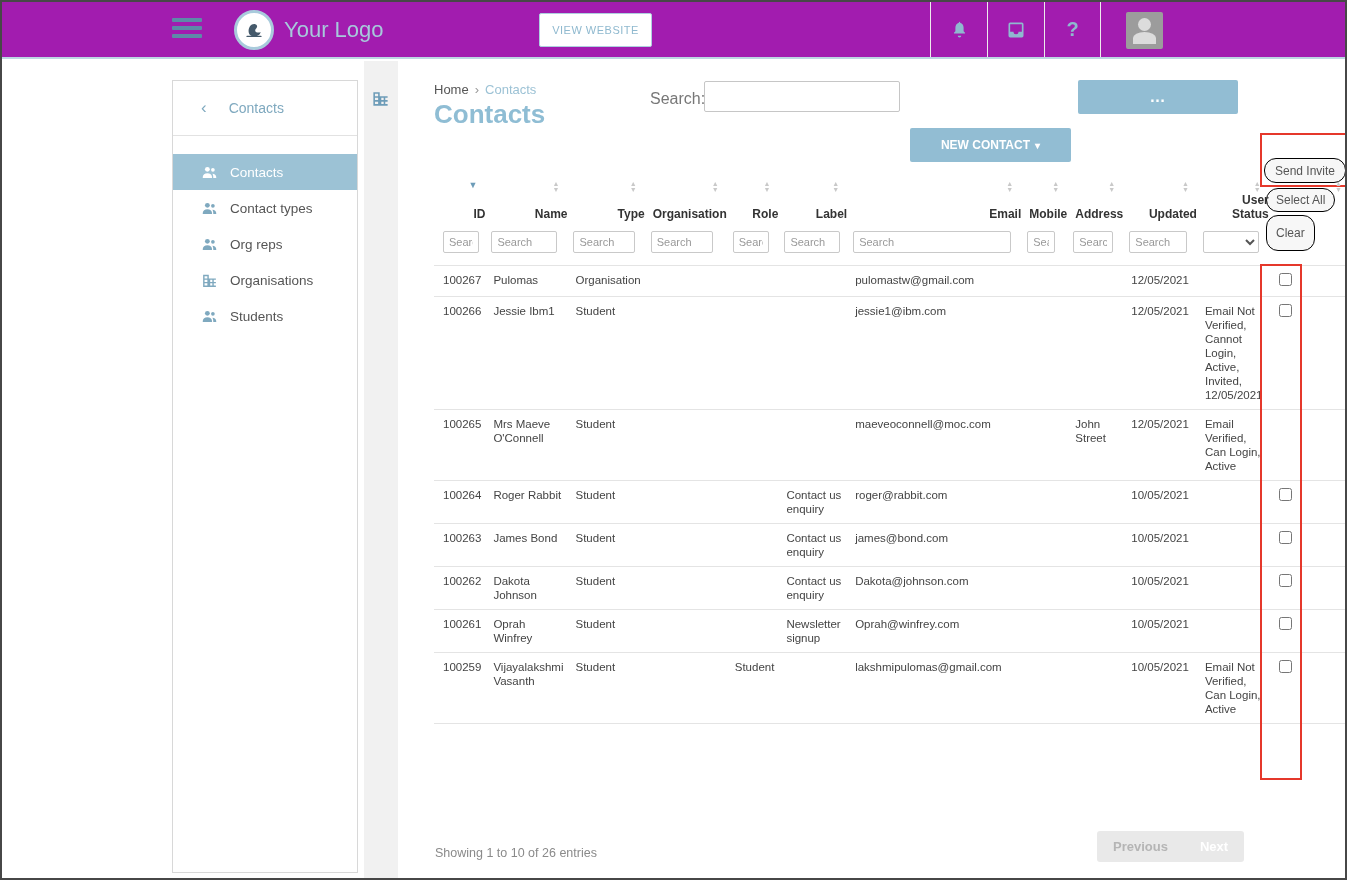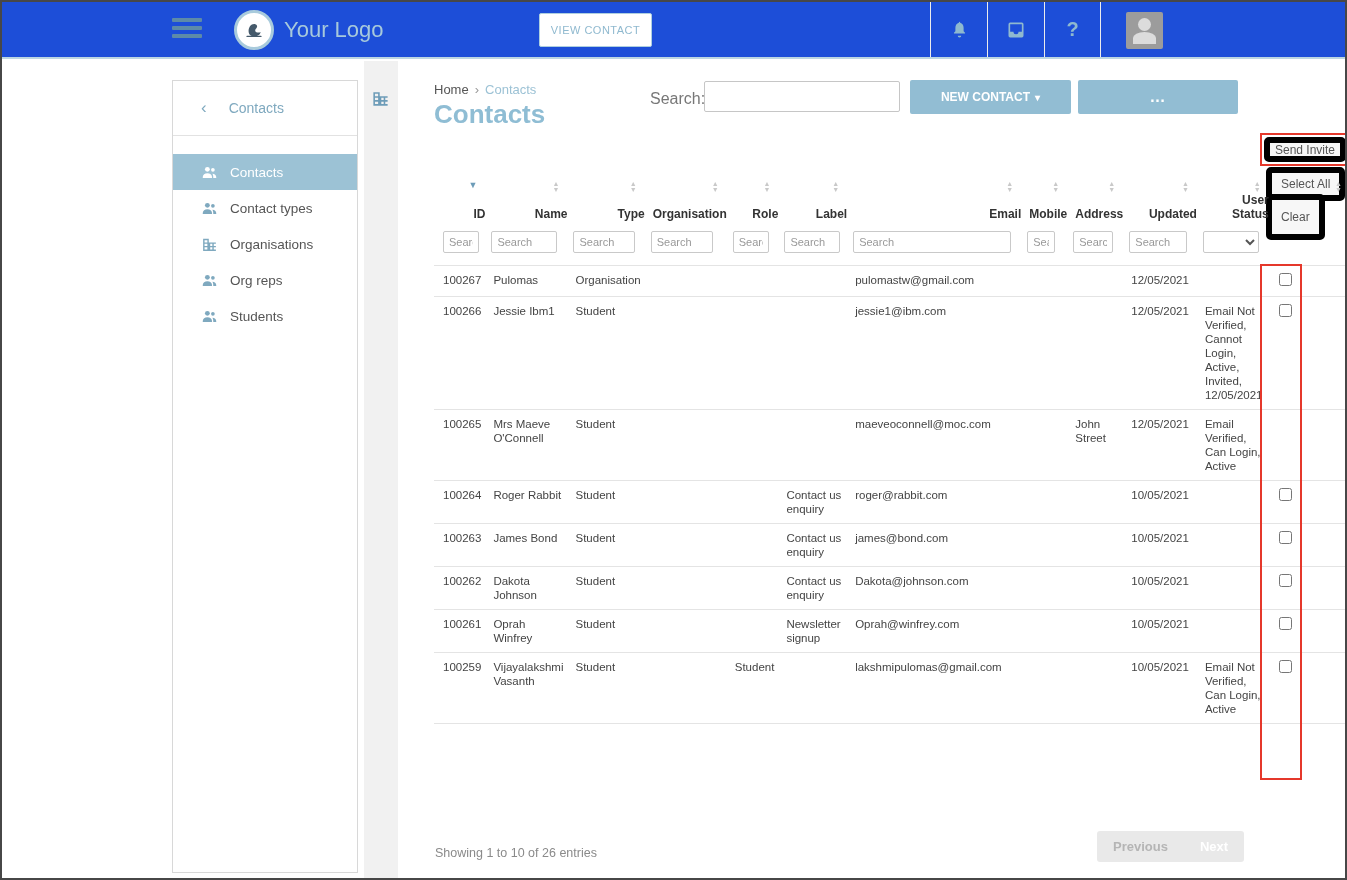--- a/index.html
+++ b/index.html
@@ -1,20 +1,20 @@
 <!DOCTYPE html>
 <html><head>
 <meta charset="utf-8">
 <style>
   * { box-sizing: border-box; margin: 0; padding: 0; }
   body { font-family: "Liberation Sans", sans-serif; background: #fff; }
   .screen { position: relative; width: 1347px; height: 880px; border: 2px solid #474747; background: #fff; overflow: hidden; }
 
   
-  .topbar { position: absolute; left: 0; top: 0; width: 100%; height: 57px; background: #1d4ed8; border-bottom: 2px solid #bcd6e2; z-index: 5; }
+  .topbar { position: absolute; left: 0; top: 0; width: 100%; height: 57px; background: #a21caf; border-bottom: 2px solid #bcd6e2; z-index: 5; }
   .hamburger { position: absolute; left: 170px; top: 16px; width: 30px; cursor: pointer; }
   .hamburger div { height: 4px; background: #5d8aa8; border-radius: 1px; margin-bottom: 4px; }
   .logo { position: absolute; left: 232px; top: 8px; display: flex; align-items: center; cursor: pointer; }
   .logo-circle { width: 40px; height: 40px; border-radius: 50%; border: 3px solid #a9cbdc; background: #fff; display: flex; align-items: center; justify-content: center; }
   .logo-text { margin-left: 10px; font-size: 22px; color: #a7c9db; }
   .view-website { position: absolute; left: 537px; top: 11px; width: 113px; height: 34px; background: #fff; border: 1px solid #aecfdf; border-radius: 2px; color: #8fb9cf; font-size: 11px; letter-spacing: .5px; cursor: pointer; font-family: inherit; }
   .topbar-icons { position: absolute; left: 928px; top: 0; height: 55px; display: flex; }
   .icon-cell { width: 57px; height: 55px; border-left: 1px solid #ececec; display: flex; align-items: center; justify-content: center; cursor: pointer; }
   .icon-cell:last-child { border-right: 1px solid #ececec; }
   .help-glyph { font-size: 20px; font-weight: bold; color: #8fb9cf; }
@@ -41,25 +41,25 @@
   .main { position: absolute; left: 432px; top: 74px; width: 920px; height: 800px; }
   .breadcrumb { padding-top: 6px; font-size: 13px; color: #555; }
   .bc-home { cursor: pointer; }
   .bc-sep { color: #999; margin: 0 6px; }
   .bc-cur { color: #9cc2d5; }
   .page-title { margin-top: 2px; font-size: 26px; font-weight: bold; color: #8fbdd4; }
 
   .search-label { position: absolute; left: 216px; top: 14px; font-size: 16px; color: #777; }
   .search-input { position: absolute; left: 270px; top: 5px; width: 196px; height: 31px; border: 1px solid #c6c6c6; border-radius: 2px; padding: 0 8px; font-size: 13px; font-family: inherit; }
   .btn-primary { position: absolute; top: 4px; height: 34px; background: #92bdd3; border: none; border-radius: 2px; color: #fff; font-weight: bold; font-size: 12px; cursor: pointer; font-family: inherit; }
-  .new-contact { left: 476px; width: 161px; }
+  .new-contact { left: 476px; width: 161px; margin-top: 48px; }
   .new-contact .caret { margin-left: 5px; font-size: 10px; }
   .more-btn { left: 644px; width: 160px; font-size: 16px; letter-spacing: 1px; line-height: 10px; }
 
-  .btn-plain { background: #f7f7f7; border: 6px solid #000000; border-radius: 5px; color: #555; font-size: 12px; cursor: pointer; font-family: inherit; }
+  .btn-plain { background: #f7f7f7; border: 1px solid #000000; border-radius: 12px; color: #555; font-size: 12px; cursor: pointer; font-family: inherit; margin-top: 21px; }
   .red-box { position: absolute; left: 826px; top: 57px; border: 2px solid #e5382b; padding: 2px; }
   .send-invite { width: 82px; height: 25px; }
   .select-all { position: absolute; left: 832px; top: 91px; padding: 4px 9px; }
   .clear-btn { position: absolute; left: 832px; top: 118px; padding: 10px 9px; }
 
   
   .table-area { position: absolute; left: 0; top: 96px; width: 920px; }
   .contacts-table { border-collapse: collapse; table-layout: fixed; }
   .sort-row td { height: 20px; text-align: right; padding-right: 12px; vertical-align: middle; }
   .sort-desc { font-size: 9px; color: #6d9cb8; cursor: pointer; }
@@ -97,21 +97,21 @@
       </div>
     <div class="logo">
       <span class="logo-circle">
         <svg width="26" height="26" viewBox="0 0 24 24">
             <path fill="#455a6b" d="M7 13c0-3.6 2.1-6.6 5.1-6.6 1.8 0 2.8 1 2.8 2.1 0 1.8-1.8 2.2-1.8 3.9 0 1.3 1.2 2 2.8 2 .9 0 1.7-.2 2.2-.5-.4 2.7-3.1 4.1-6.1 4.1S7 16 7 13z"></path>
             <rect x="5" y="17.2" width="14" height="1.3" rx=".6" fill="#455a6b"></rect>
           </svg>
       </span>
       <span class="logo-text">Your Logo</span>
     </div>
-    <button class="view-website">VIEW CONTACT</button>
+    <button class="view-website">VIEW WEBSITE</button>
     <div class="topbar-icons">
       <div class="icon-cell">
         <svg width="19" height="19" viewBox="0 0 24 24" fill="#8fb9cf">
             <path d="M12 22a2.2 2.2 0 0 0 2.2-2.2H9.8A2.2 2.2 0 0 0 12 22zm7-5v-1l-1.8-1.8V9.8c0-3-1.6-5.5-4.4-6.2V3a.8.8 0 1 0-1.6 0v.6C8.4 4.3 6.8 6.8 6.8 9.8v4.4L5 16v1z"></path>
           </svg>
       </div>
       <div class="icon-cell">
         <svg width="20" height="20" viewBox="0 0 24 24" fill="#8fb9cf">
             <path d="M19 3H5a2 2 0 0 0-2 2v14a2 2 0 0 0 2 2h14a2 2 0 0 0 2-2V5a2 2 0 0 0-2-2zm0 11h-4a3 3 0 0 1-6 0H5V5h14z"></path>
           </svg>
@@ -158,35 +158,35 @@
               <path d="M2.5 18.5c0-3.3 2.9-5.4 6.5-5.4s6.5 2.1 6.5 5.4v1.1H2.5z"></path>
               <circle cx="16.8" cy="8.2" r="2.6"></circle>
               <path d="M16.2 13.6c3 .2 5.3 2 5.3 4.9v1.1h-4.2v-1.1c0-1.9-.4-3.5-1.1-4.9z"></path>
             </svg>
           </span>
           <span>Contact types</span>
         </div>
         <div class="sidebar-item">
           <span class="s-icon">
             <svg viewBox="0 0 24 24" width="17" height="17" fill="currentColor">
-              <path d="M3 21V4h8v5h10v12H3zm2-2h4v-3H5v3zm0-5h4v-3H5v3zm0-5h4V6H5v3zm8 10h3v-3h-3v3zm0-5h3v-3h-3v3zm5 5h3v-3h-3v3zm0-5h3v-3h-3v3z"></path>
-            </svg>
-          </span>
-          <span>Organisations</span>
-        </div>
-        <div class="sidebar-item">
-          <span class="s-icon">
-            <svg viewBox="0 0 24 24" width="17" height="17" fill="currentColor">
               <circle cx="9" cy="7.5" r="3.4"></circle>
               <path d="M2.5 18.5c0-3.3 2.9-5.4 6.5-5.4s6.5 2.1 6.5 5.4v1.1H2.5z"></path>
               <circle cx="16.8" cy="8.2" r="2.6"></circle>
               <path d="M16.2 13.6c3 .2 5.3 2 5.3 4.9v1.1h-4.2v-1.1c0-1.9-.4-3.5-1.1-4.9z"></path>
             </svg>
           </span>
           <span>Org reps</span>
+        </div>
+        <div class="sidebar-item">
+          <span class="s-icon">
+            <svg viewBox="0 0 24 24" width="17" height="17" fill="currentColor">
+              <path d="M3 21V4h8v5h10v12H3zm2-2h4v-3H5v3zm0-5h4v-3H5v3zm0-5h4V6H5v3zm8 10h3v-3h-3v3zm0-5h3v-3h-3v3zm5 5h3v-3h-3v3zm0-5h3v-3h-3v3z"></path>
+            </svg>
+          </span>
+          <span>Organisations</span>
         </div>
         <div class="sidebar-item">
           <span class="s-icon">
             <svg viewBox="0 0 24 24" width="17" height="17" fill="currentColor">
               <circle cx="9" cy="7.5" r="3.4"></circle>
               <path d="M2.5 18.5c0-3.3 2.9-5.4 6.5-5.4s6.5 2.1 6.5 5.4v1.1H2.5z"></path>
               <circle cx="16.8" cy="8.2" r="2.6"></circle>
               <path d="M16.2 13.6c3 .2 5.3 2 5.3 4.9v1.1h-4.2v-1.1c0-1.9-.4-3.5-1.1-4.9z"></path>
             </svg>
           </span>

